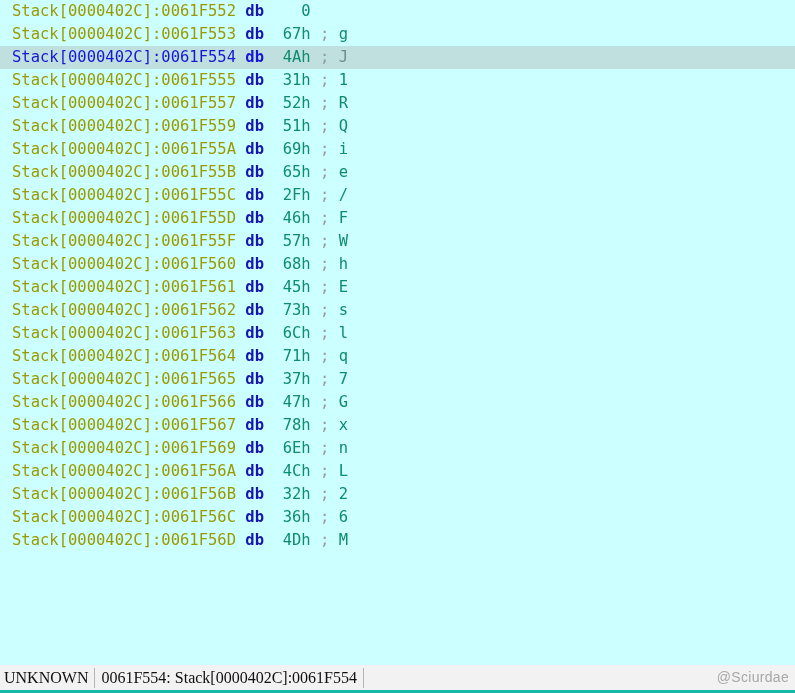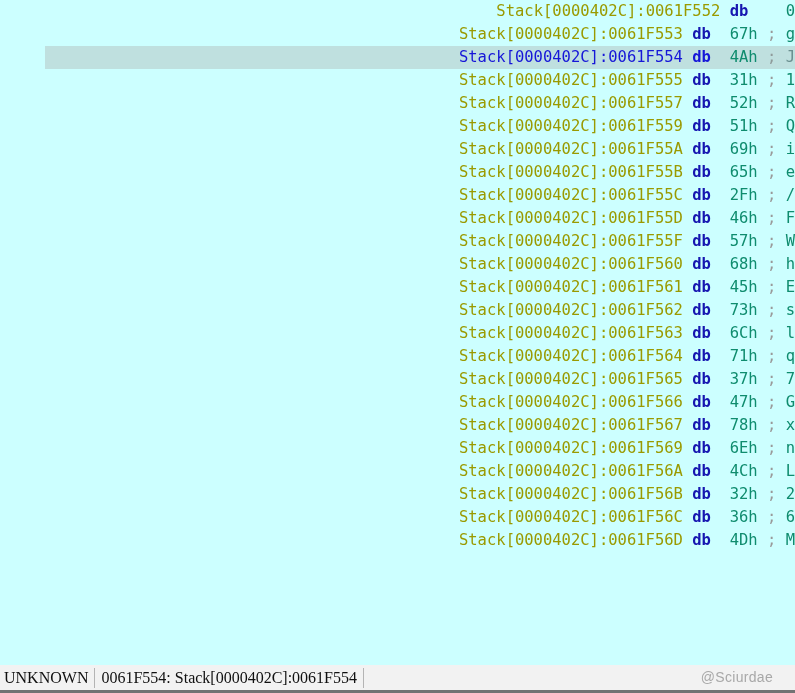--- a/index.html
+++ b/index.html
@@ -29,25 +29,23 @@
     background: #ccffff;
     overflow: hidden;
   }
   .row {
     height: 23px;
     line-height: 23px;
     white-space: pre;
     font-size: 15.5px;
     padding-left: 12px;
     letter-spacing: 0px;
-    text-align: right;
   }
   .row.selected {
     background: #bfe0df;
-    margin-left: 45px;
   }
   .seg-prefix   { color: #9a9a00; }
   .seg-bracket  { color: #9a9a00; }
   .seg-addr     { color: #9a9a00; }
   .seg-kw       { color: #1616b0; font-weight: 700; }
   .seg-val      { color: #0f8c6e; }
   .seg-semi     { color: #999999; }
   .seg-char     { color: #0f8c6e; }
 
   
@@ -60,21 +58,21 @@
   .row.selected .seg-char { color: #6a8f8f; }
 
   
   #statusbar {
     position: absolute;
     left: 0;
     bottom: 0;
     width: 795px;
     height: 28px;
     background: #f2f2f2;
-    border-bottom: 3px solid #737373;
+    border-bottom: 3px solid #14b8a6;
     box-sizing: border-box;
     display: flex;
     align-items: center;
     font-family: "Liberation Serif", "DejaVu Serif", serif;
     font-size: 16px;
     color: #101010;
     white-space: nowrap;
     overflow: hidden;
   }
   .sb-cell {
@@ -85,21 +83,21 @@
     width: 1px;
     height: 20px;
     background: #b4b4b4;
     flex: 0 0 auto;
   }
   #sb-unknown { padding-left: 4px; }
   #sb-sync { position: relative; margin-top: 40px; }
 
   #watermark {
     position: absolute;
-    right: 22px;
+    right: 6px;
     bottom: 5px;
     font-family: "Liberation Sans", "DejaVu Sans", sans-serif;
     font-size: 14px;
     color: #a8a8a8;
     letter-spacing: 0.3px;
     pointer-events: none;
   }
 </style>
 </head>
 <body>

